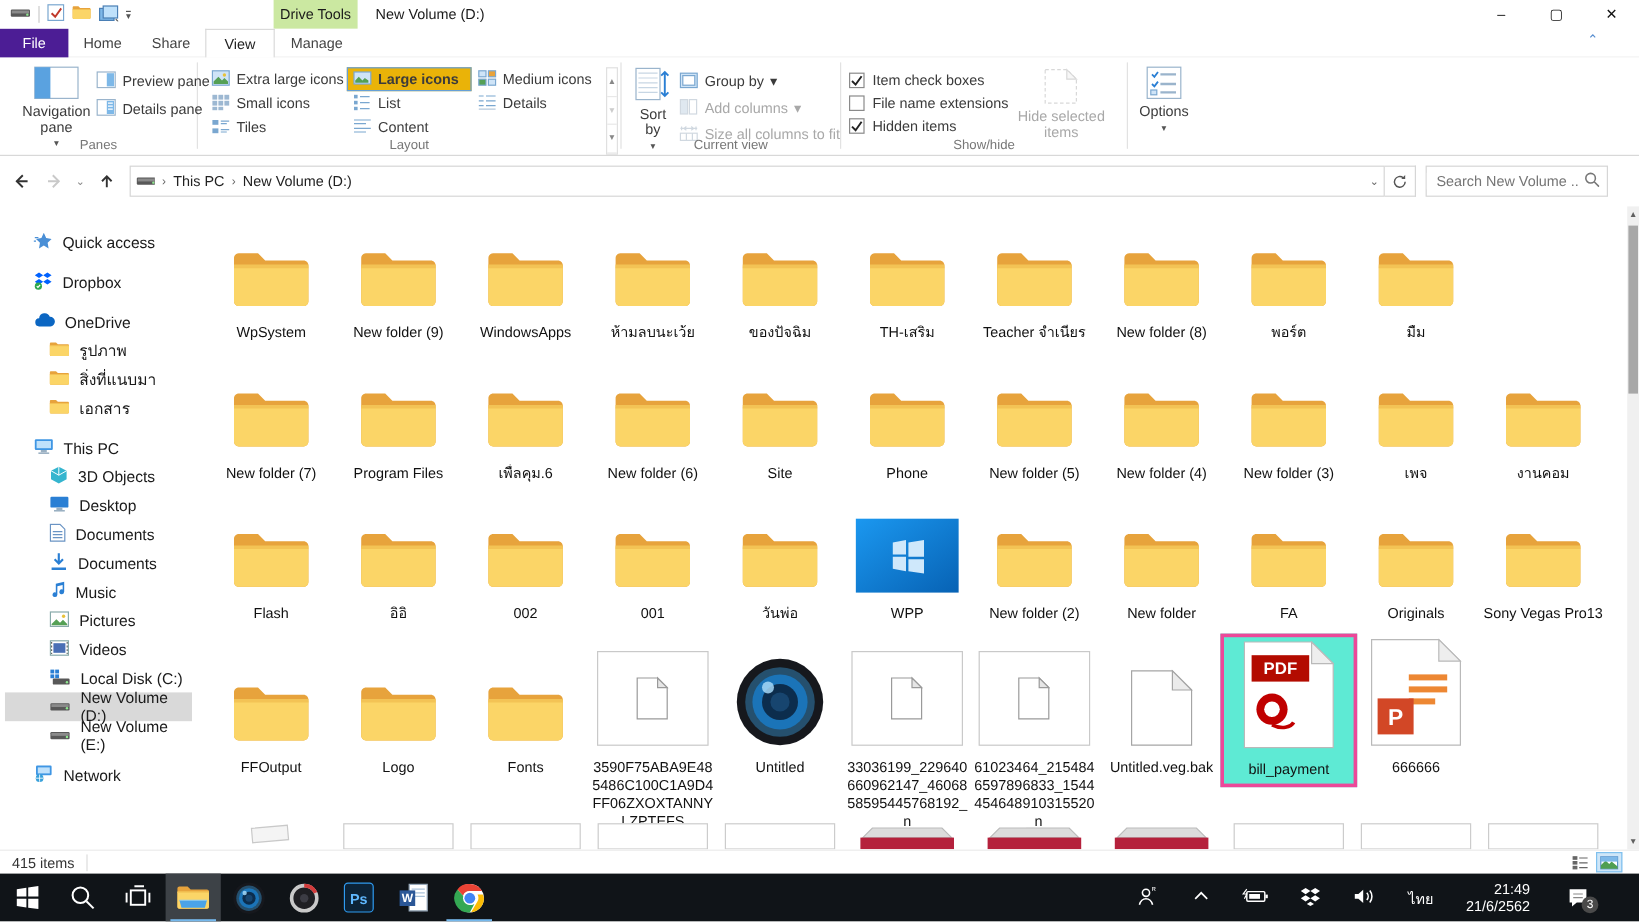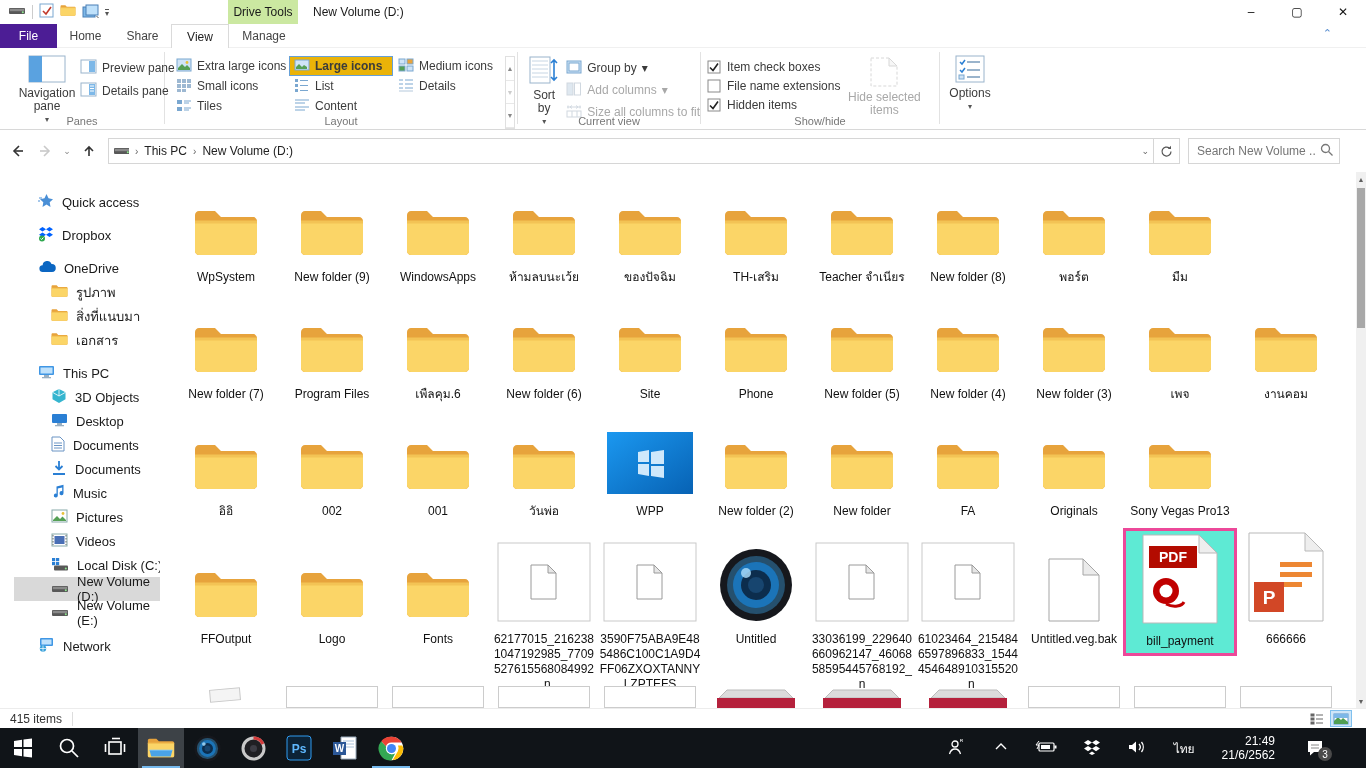--- a/index.html
+++ b/index.html
@@ -57,21 +57,21 @@
   .crumb { display:flex; align-items:center; gap:6px; color:#222; }
   .crumb .chev { color:#666; font-size:10px; }
   .crumb-tail { margin-left:auto; display:flex; align-items:center; gap:8px; color:#666; }
   .refreshbtn { width:26px; height:26px; border:1px solid #d6d6d6; border-left:none; display:flex; align-items:center; justify-content:center; color:#555; }
   .searchbox { height:26px; width:152px; border:1px solid #d6d6d6; margin-left:8px; display:flex; align-items:center; }
   .searchbox input { flex:1; border:none; outline:none; font:12px "Liberation Sans",sans-serif; color:#444; padding:0 4px 0 8px; min-width:0; }
   .searchbox .mag { padding-right:6px; color:#777; }
 
   
   .main { position:absolute; top:172px; left:0; width:1366px; height:536px; }
-  .sidebar { position:absolute; left:14px; top:0; width:160px; height:536px; background:#fff; overflow:hidden; padding-top:18px; }
+  .sidebar { position:absolute; left:4px; top:0; width:160px; height:536px; background:#fff; overflow:hidden; padding-top:18px; }
   .side-item { height:24px; display:flex; align-items:center; gap:8px; font-size:13px; color:#1a1a1a; padding-left:24px; }
   .side-item.ind { padding-left:37px; }
   .side-item.gap { margin-top:9px; }
   .side-item.selected { background:#d9d9d9; }
   .content { position:absolute; left:160px; top:0; width:1196px; height:536px; background:#fff; overflow:hidden; }
   .frow { position:absolute; left:13px; display:flex; }
   .cell { width:106px; display:flex; flex-direction:column; align-items:center; }
   .islot { display:flex; align-items:flex-end; justify-content:center; }
   .fname { margin-top:7px; width:104px; text-align:center; font-size:12px; line-height:15px; color:#111; word-break:break-all; max-height:62px; overflow:hidden; }
   .cell.selected .selwrap { background:#5eead4; border:3px solid #ec4899; }
@@ -814,20 +814,32 @@
         <div class="frow" style="top: 248px;">
           <div class="cell">
             <div class="selwrap">
               <div class="islot" style="height:74px">
                 <span><svg width="66" height="54" viewBox="0 0 66 54">
                     <path d="M2 9c0-2.2 1.8-4 4-4h16l6 6h32c2.2 0 4 1.8 4 4v30c0 2.2-1.8 4-4 4H6c-2.2 0-4-1.8-4-4z" fill="#e7a33c"></path>
                     <path d="M2 16h62v29c0 2.2-1.8 4-4 4H6c-2.2 0-4-1.8-4-4z" fill="#fbd567"></path>
                     <path d="M2 14.5h62v3H2z" fill="#f3c355"></path>
                   </svg></span>
               </div>
+              <div class="fname">Flash</div>
+            </div>
+          </div>
+          <div class="cell">
+            <div class="selwrap">
+              <div class="islot" style="height:74px">
+                <span><svg width="66" height="54" viewBox="0 0 66 54">
+                    <path d="M2 9c0-2.2 1.8-4 4-4h16l6 6h32c2.2 0 4 1.8 4 4v30c0 2.2-1.8 4-4 4H6c-2.2 0-4-1.8-4-4z" fill="#e7a33c"></path>
+                    <path d="M2 16h62v29c0 2.2-1.8 4-4 4H6c-2.2 0-4-1.8-4-4z" fill="#fbd567"></path>
+                    <path d="M2 14.5h62v3H2z" fill="#f3c355"></path>
+                  </svg></span>
+              </div>
               <div class="fname">อิอิ</div>
             </div>
           </div>
           <div class="cell">
             <div class="selwrap">
               <div class="islot" style="height:74px">
                 <span><svg width="66" height="54" viewBox="0 0 66 54">
                     <path d="M2 9c0-2.2 1.8-4 4-4h16l6 6h32c2.2 0 4 1.8 4 4v30c0 2.2-1.8 4-4 4H6c-2.2 0-4-1.8-4-4z" fill="#e7a33c"></path>
                     <path d="M2 16h62v29c0 2.2-1.8 4-4 4H6c-2.2 0-4-1.8-4-4z" fill="#fbd567"></path>
                     <path d="M2 14.5h62v3H2z" fill="#f3c355"></path>
@@ -971,34 +983,20 @@
           <div class="cell">
             <div class="selwrap">
               <div class="islot" style="height:94px">
                 <span><svg width="66" height="54" viewBox="0 0 66 54">
                     <path d="M2 9c0-2.2 1.8-4 4-4h16l6 6h32c2.2 0 4 1.8 4 4v30c0 2.2-1.8 4-4 4H6c-2.2 0-4-1.8-4-4z" fill="#e7a33c"></path>
                     <path d="M2 16h62v29c0 2.2-1.8 4-4 4H6c-2.2 0-4-1.8-4-4z" fill="#fbd567"></path>
                     <path d="M2 14.5h62v3H2z" fill="#f3c355"></path>
                   </svg></span>
               </div>
               <div class="fname">Fonts</div>
-            </div>
-          </div>
-          <div class="cell">
-            <div class="selwrap">
-              <div class="islot" style="height:94px">
-                <span><svg width="94" height="80">
-                    <rect x="1" y="1" width="92" height="78" fill="#fff" stroke="#c9c9c9"></rect>
-                    <g transform="translate(34,23)">
-                      <path d="M0 0h17l8 8v26H0z" fill="#fff" stroke="#9a9a9a"></path>
-                      <path d="M17 0l8 8h-8z" fill="#e6e6e6" stroke="#9a9a9a"></path>
-                    </g>
-                  </svg></span>
-              </div>
-              <div class="fname">62177015_2162381047192985_7709527615568084992_n</div>
             </div>
           </div>
           <div class="cell">
             <div class="selwrap">
               <div class="islot" style="height:94px">
                 <span><svg width="94" height="80">
                     <rect x="1" y="1" width="92" height="78" fill="#fff" stroke="#c9c9c9"></rect>
                     <g transform="translate(34,23)">
                       <path d="M0 0h17l8 8v26H0z" fill="#fff" stroke="#9a9a9a"></path>
                       <path d="M17 0l8 8h-8z" fill="#e6e6e6" stroke="#9a9a9a"></path>

